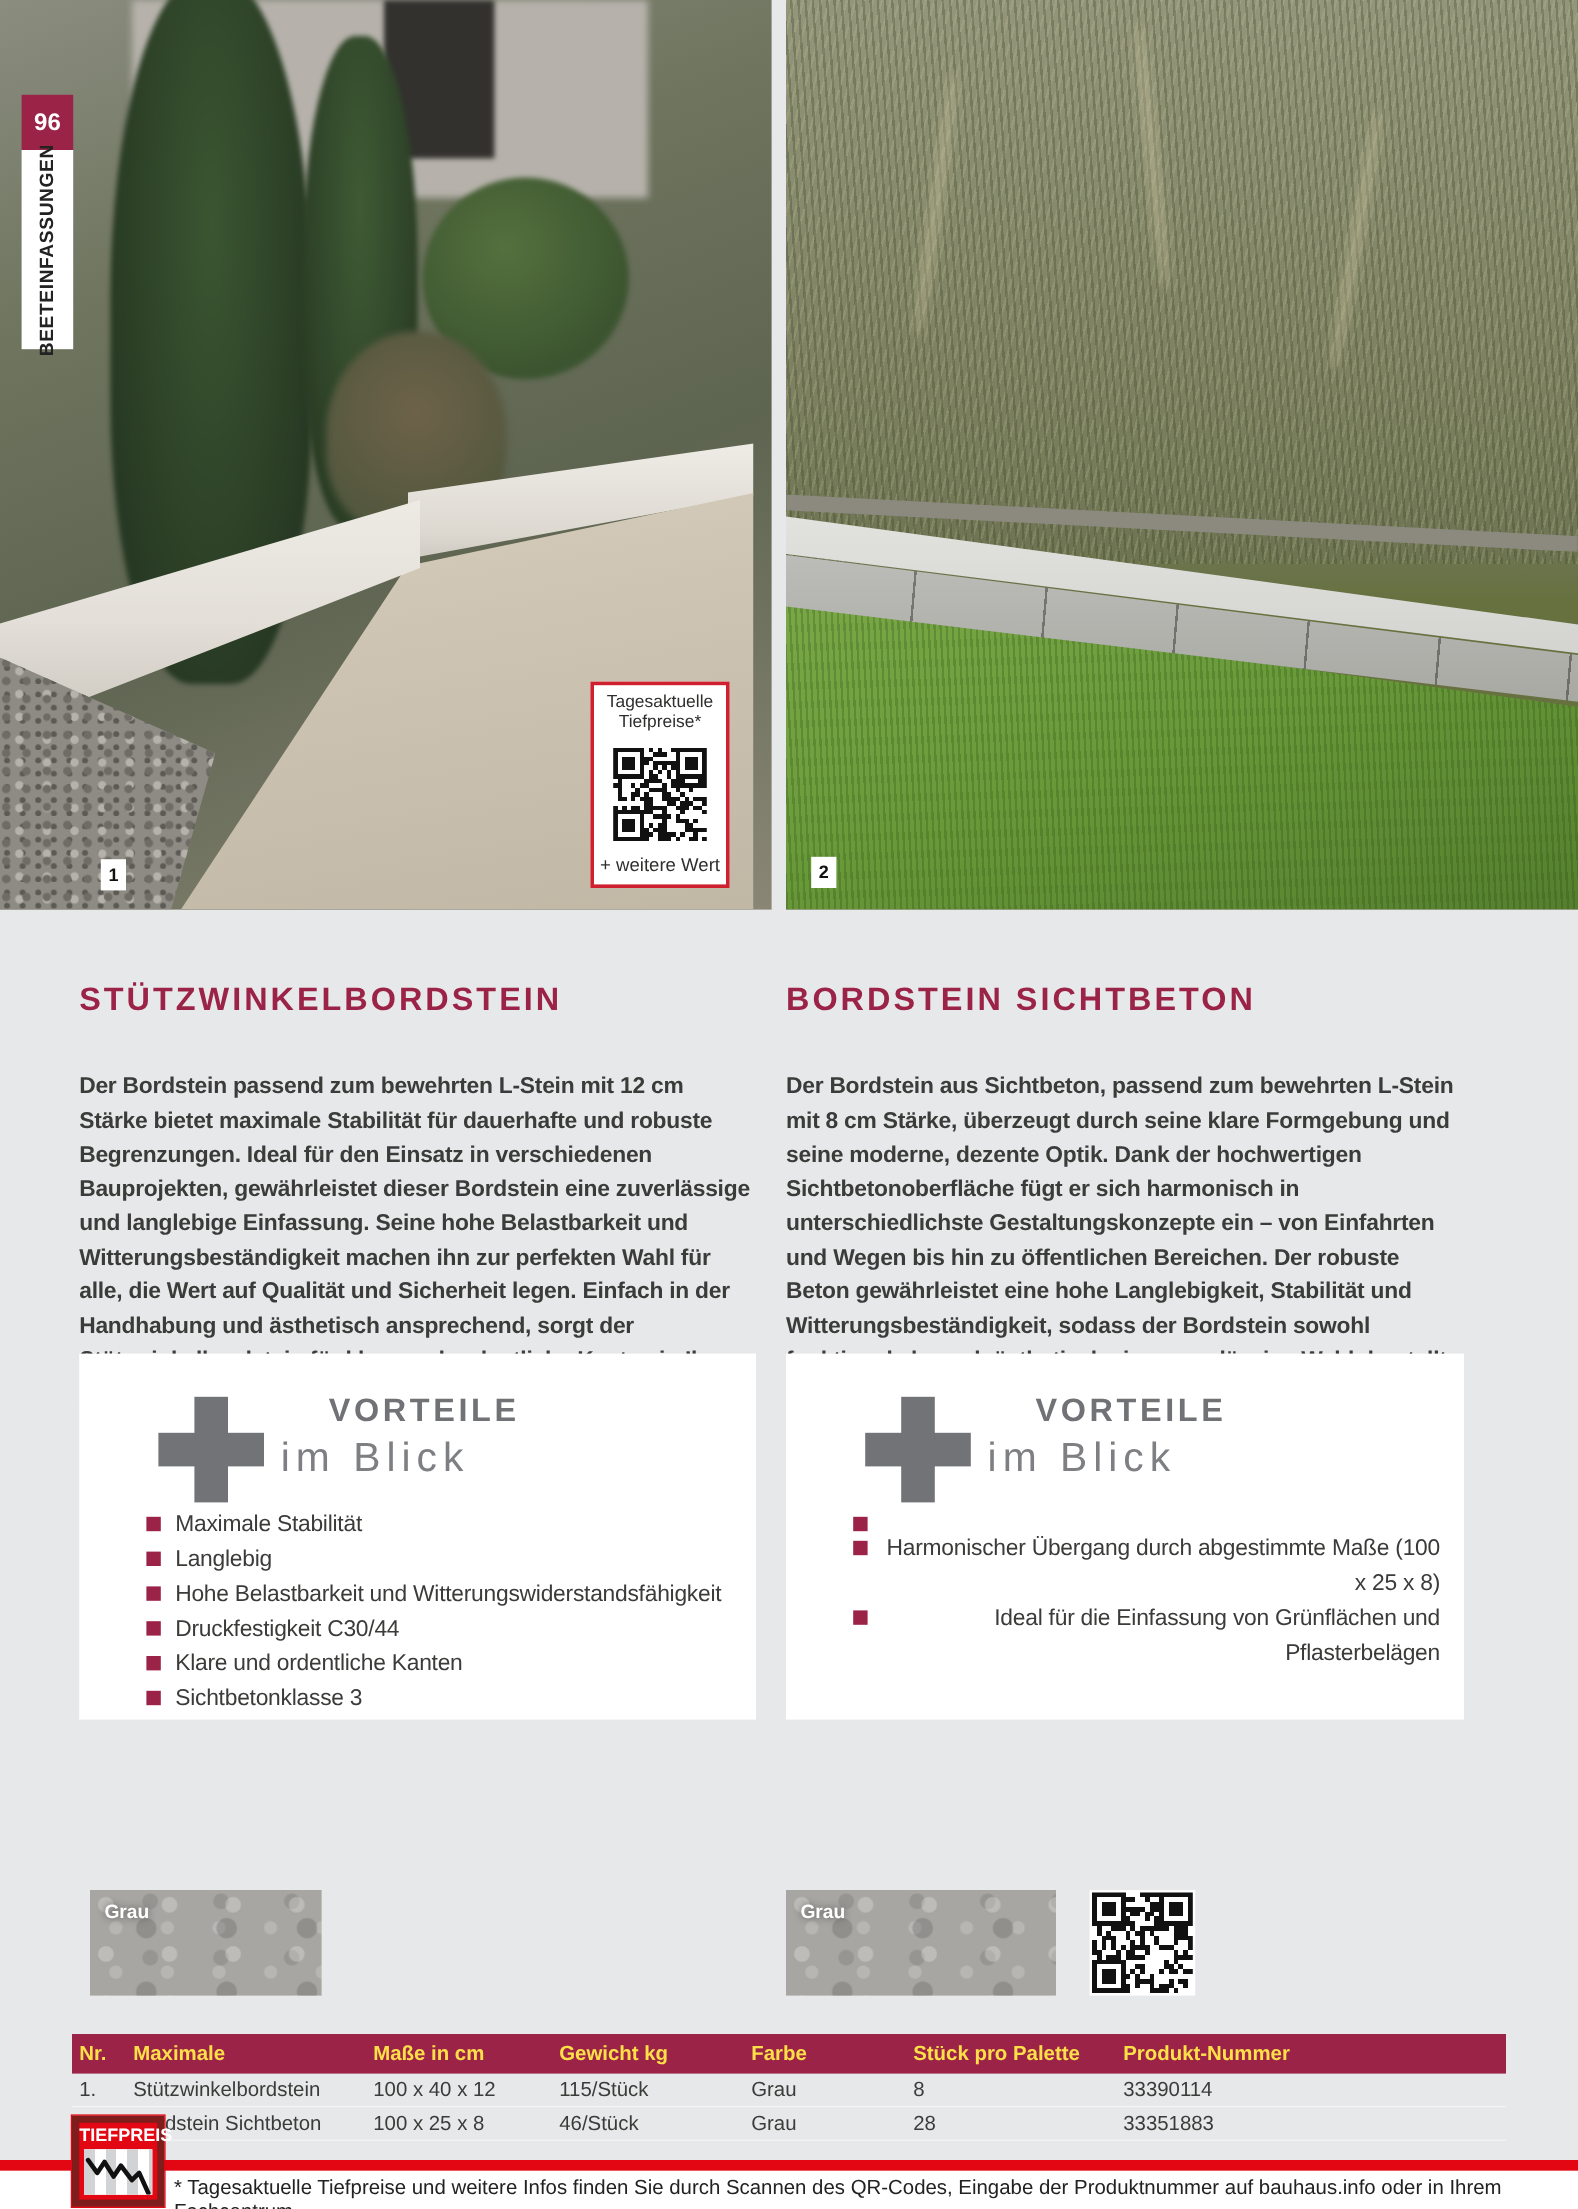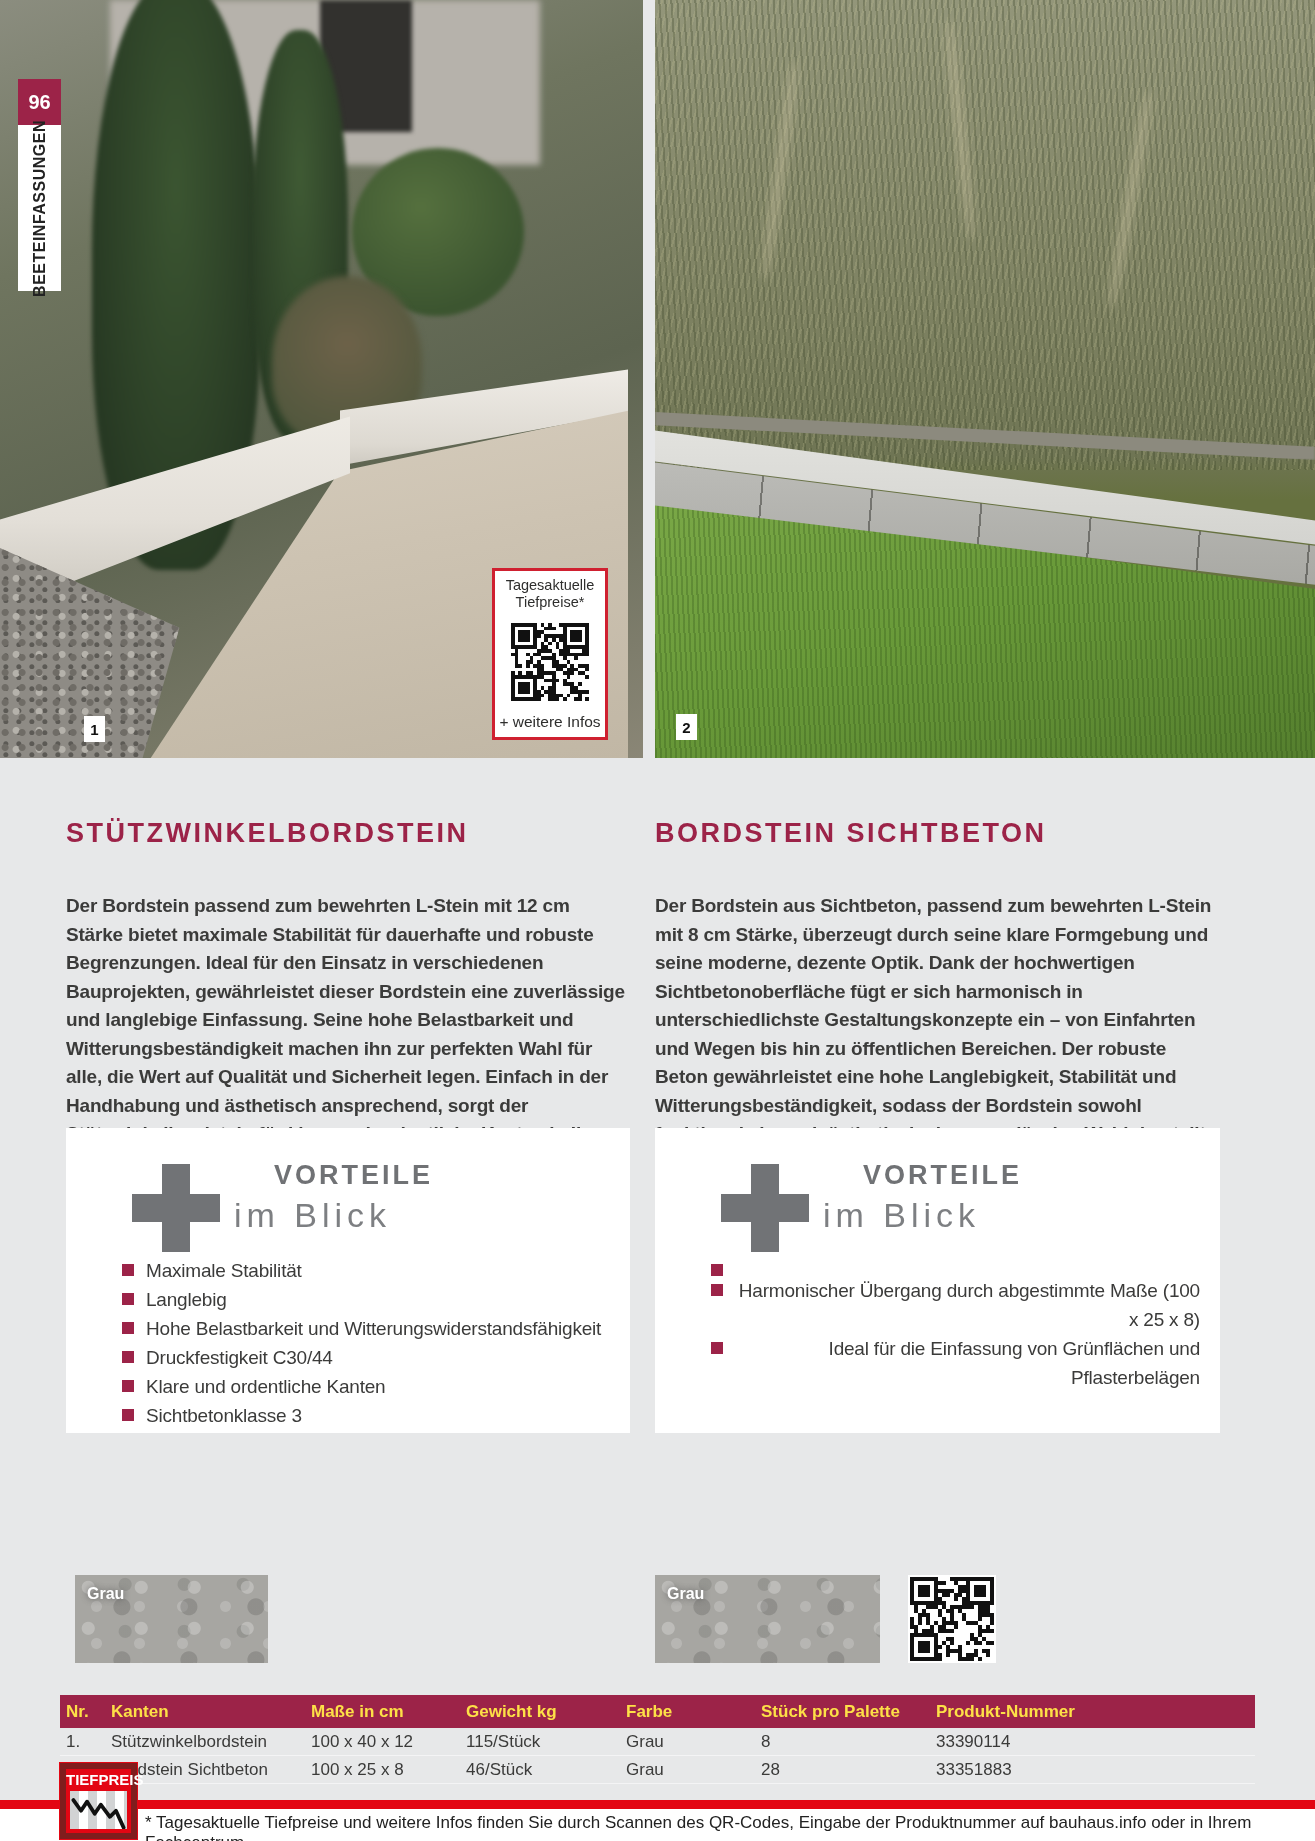--- a/index.html
+++ b/index.html
@@ -302,21 +302,21 @@
             <rect x="7" y="20" width="1" height="1"></rect>
             <rect x="10" y="20" width="1" height="1"></rect>
             <rect x="11" y="20" width="1" height="1"></rect>
             <rect x="12" y="20" width="1" height="1"></rect>
             <rect x="14" y="20" width="1" height="1"></rect>
             <rect x="17" y="20" width="1" height="1"></rect>
             <rect x="18" y="20" width="1" height="1"></rect>
             <rect x="20" y="20" width="1" height="1"></rect>
           </svg>
         </div>
-      <div class="more">+ weitere Infos</div>
+      <div class="more">+ weitere Wert</div>
     </div>
 
     <div class="photo-badge" style="left:84px;top:716px;">1</div>
   </div>
 
   <div class="photo photo-right">
     <div class="grassblur"></div>
     <div class="plume abs" style="left:120px;top:60px;transform:rotate(8deg);"></div>
     <div class="plume abs" style="left:300px;top:20px;transform:rotate(-6deg);"></div>
     <div class="plume abs" style="left:470px;top:90px;transform:rotate(10deg);"></div>
@@ -544,21 +544,21 @@
         <rect x="13" y="20" width="1" height="1"></rect>
         <rect x="14" y="20" width="1" height="1"></rect>
         <rect x="15" y="20" width="1" height="1"></rect>
         <rect x="17" y="20" width="1" height="1"></rect>
       </svg>
     </div>
 
   <div class="abs ptable">
     <div class="trow thead">
       <div>Nr.</div>
-      <div>Kanten</div>
+      <div>Maximale</div>
       <div>Maße in cm</div>
       <div>Gewicht kg</div>
       <div>Farbe</div>
       <div>Stück pro Palette</div>
       <div>Produkt-Nummer</div>
     </div>
     <div class="trow tbody-row">
       <div>1.</div>
       <div>Stützwinkelbordstein</div>
       <div>100 x 40 x 12</div>

